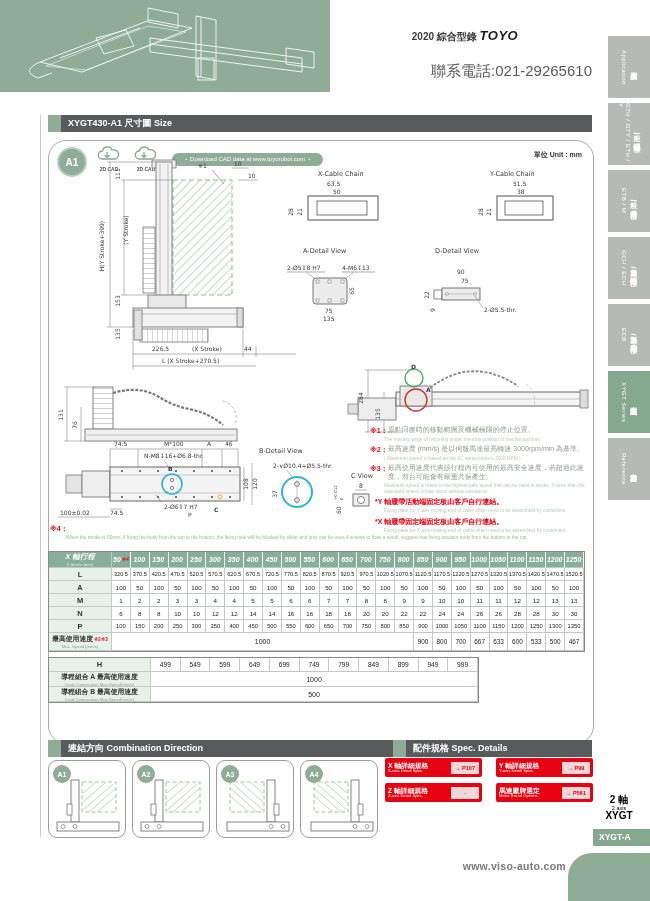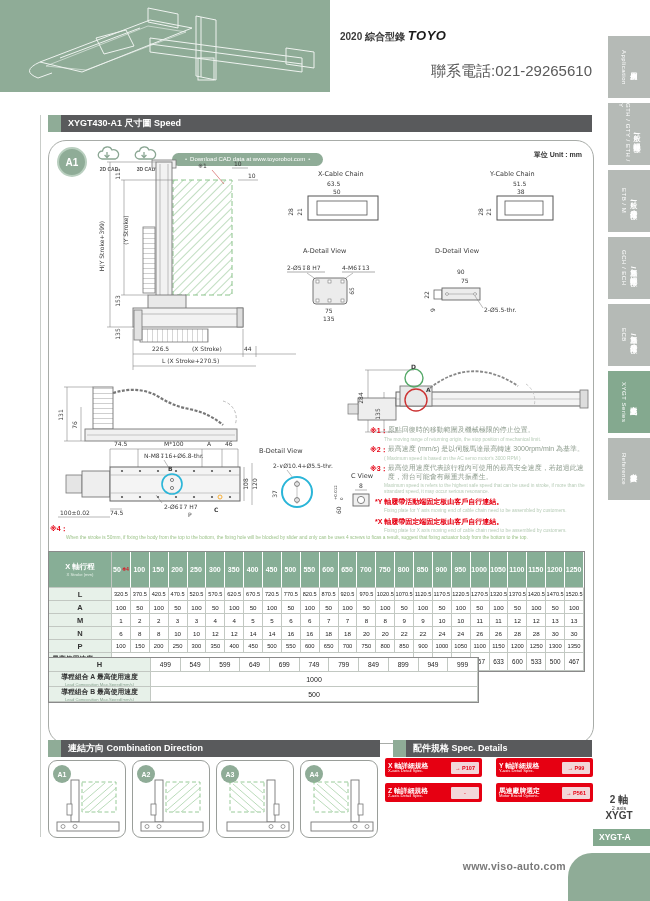--- a/index.html
+++ b/index.html
@@ -2,21 +2,21 @@
 <html><head>
 <meta charset="utf-8">
 <style>
   html,body{margin:0;padding:0;}
   body{width:650px;height:901px;position:relative;background:#fff;
        font-family:"Liberation Sans","DejaVu Sans",sans-serif;color:#333;overflow:hidden;}
   .abs{position:absolute;}
 
   
   .hero{left:0;top:0;width:330px;height:92px;background:#8fac97;}
-  .brandline{left:340px;top:28px;width:250px;text-align:left;font-size:10px;font-weight:bold;color:#3a3a3a;}
+  .brandline{left:340px;top:28px;width:250px;text-align:center;font-size:10px;font-weight:bold;color:#3a3a3a;}
   .brandline .logo{font-style:italic;font-weight:900;font-size:13px;letter-spacing:.5px;color:#1a1a1a;}
   .phone{left:330px;top:62px;width:262px;text-align:right;font-size:15px;color:#5a5a5a;}
 
   
   .side-tabs{left:608px;top:36px;width:42px;}
   .side-tabs > div{height:62px;margin-bottom:5px;background:#b5bab6;display:flex;align-items:center;justify-content:center;gap:2px;}
   .side-tabs > div:nth-of-type(6){background:#84a98f;}
   .vtxt{writing-mode:vertical-rl;font-size:6px;color:#fff;letter-spacing:.5px;line-height:1.1;}
   .vtxt.zh{font-weight:bold;font-size:7px;}
 
@@ -59,21 +59,21 @@
   .xgrid{grid-template-columns:63px repeat(25,1fr);}
   .ygrid{grid-template-columns:102px repeat(11,1fr);}
   .rep{display:contents;}
   .cell{display:flex;align-items:center;justify-content:center;border-right:.5px solid #c2c8c2;border-bottom:.5px solid #c2c8c2;background:#fff;font-size:6.2px;color:#222;overflow:hidden;white-space:nowrap;}
   .hcell{background:#87ae96;color:#fff;font-weight:bold;font-size:7px;border-right:.5px solid #fff;}
   .hcell .sup{color:#ffd2d2;font-size:4.5px;margin-left:1px;color:#e60012;}
   .lblcell{background:#e7f1e9;flex-direction:column;font-weight:bold;font-size:7.5px;color:#333;}
   .lblcell .sub{font-size:4.2px;font-weight:normal;color:#8aa492;}
   .headlbl{background:#87ae96;color:#fff;}
   .headlbl .sub{color:#e3efe6;}
-  .rh-head{height:36px;}
+  .rh-head{height:16px;font-style:italic;}
   .rh-data{height:13px;}
   .rh-speed{height:18px;}
   .spanval{font-size:7px;}
   .supred{color:#e60012;font-size:4.5px;margin-left:1px;}
 
   
   .comb-cards{left:48px;top:760px;width:340px;display:flex;gap:6px;}
   .comb-cards > div.card{width:76px;height:76px;border:1.5px solid #9a9e9a;border-radius:9px;position:relative;background:#fff;}
   .card .cbadge{position:absolute;left:4px;top:4px;width:18px;height:18px;font-size:7px;}
   .card svg{position:absolute;right:2px;bottom:3px;}
@@ -82,21 +82,21 @@
   
   .spec-grid{left:385px;top:758px;width:212px;display:grid;grid-template-columns:97px 97px;gap:6px 14px;}
   .spec-box{background:#e60012;border-radius:2px;display:flex;align-items:center;padding:2px 3px;height:15px;}
   .spec-box .txt{flex:1;color:#fff;line-height:1.05;}
   .spec-box .zh{font-size:6.8px;font-weight:bold;display:block;white-space:nowrap;}
   .spec-box .en{font-size:4.2px;display:block;white-space:nowrap;}
   .spec-box .page{background:#f2d7d9;color:#e60012;font-weight:bold;font-size:5.5px;width:28px;height:12px;display:flex;align-items:center;justify-content:center;border-radius:1px;}
 
   
   .website{left:440px;top:860px;width:126px;text-align:right;font-weight:bold;font-size:10.5px;color:#7a7a7a;letter-spacing:.3px;}
-  .axisstack{left:595px;top:795px;width:48px;text-align:center;color:#404040;line-height:1.05;}
+  .axisstack{left:595px;top:795px;width:48px;text-align:center;color:#000000;line-height:1.05;}
   .axisstack .b{font-weight:bold;font-size:10px;}
   .axisstack .s{font-size:5.5px;}
   .xygta{left:593px;top:829px;width:57px;height:17px;background:#84a98f;color:#fff;font-weight:bold;font-size:8.5px;line-height:17px;padding-left:6px;box-sizing:border-box;}
   .gblock{left:568px;top:853px;width:82px;height:48px;background:#8fac97;border-top-left-radius:24px;}
 </style>
 </head>
 <body>
 
 <div class="abs hero">
   <svg width="330" height="92" viewBox="0 0 330 92">
@@ -158,21 +158,21 @@
     <div>
       <span class="vtxt">Reference</span>
       <span class="vtxt zh">參考資料</span>
     </div>
   </div>
 
 <div class="abs mline"></div>
 
 <div class="abs secbar" style="left:48px;top:115px;width:544px;">
   <div class="gsq"></div>
-  <div class="dk">XYGT430-A1 尺寸圖 Speed</div>
+  <div class="dk">XYGT430-A1 尺寸圖 Size</div>
 </div>
 
 <div class="abs panel"></div>
 
 <div class="abs badge a1badge">A1</div>
 
 <div class="abs cadicon" style="left:92px;top:146px;">
   <svg width="26" height="17" viewBox="0 0 26 17">
     <path d="M6,13 a4,4 0 0 1 .5-8 a5,5 0 0 1 9.5-1 a4,4 0 0 1 3.5,9 z" fill="none" stroke="#8aa693" stroke-width="1.3"></path>
     <path d="M11,6 v5 m-2.4,-2 l2.4,2.6 l2.4,-2.6" fill="none" stroke="#8aa693" stroke-width="1.3"></path>
@@ -568,21 +568,21 @@
   </div>
   <div class="trow ygrid" style="height:15px;">
     <div class="cell lblcell">
       <span style="font-size:6.8px;">導程組合 B 最高使用速度</span>
       <span class="sub">Lead Composition Max.Speed(mm/s)</span>
     </div>
     <div class="cell spanval" style="grid-column:span 11;">500</div>
   </div>
 </div>
 
-<div class="abs secbar" style="left:48px;top:740px;width:332px;">
+<div class="abs secbar" style="left:48px;top:740px;width:375px;">
   <div class="gsq"></div>
   <div class="dk">連結方向 Combination Direction</div>
 </div>
 <div class="abs comb-cards">
 
     <div class="card">
       <span class="badge cbadge">A1</span>
       <svg width="68" height="56" viewBox="0 0 68 56">
         <rect x="27" y="4" width="34" height="30" fill="none" stroke="#8cc48c" stroke-width="0.9" stroke-dasharray="4 2.5"></rect>
         <line x1="28" y1="32" x2="58" y2="6" stroke="#9ccb9c" stroke-width="0.7"></line>

